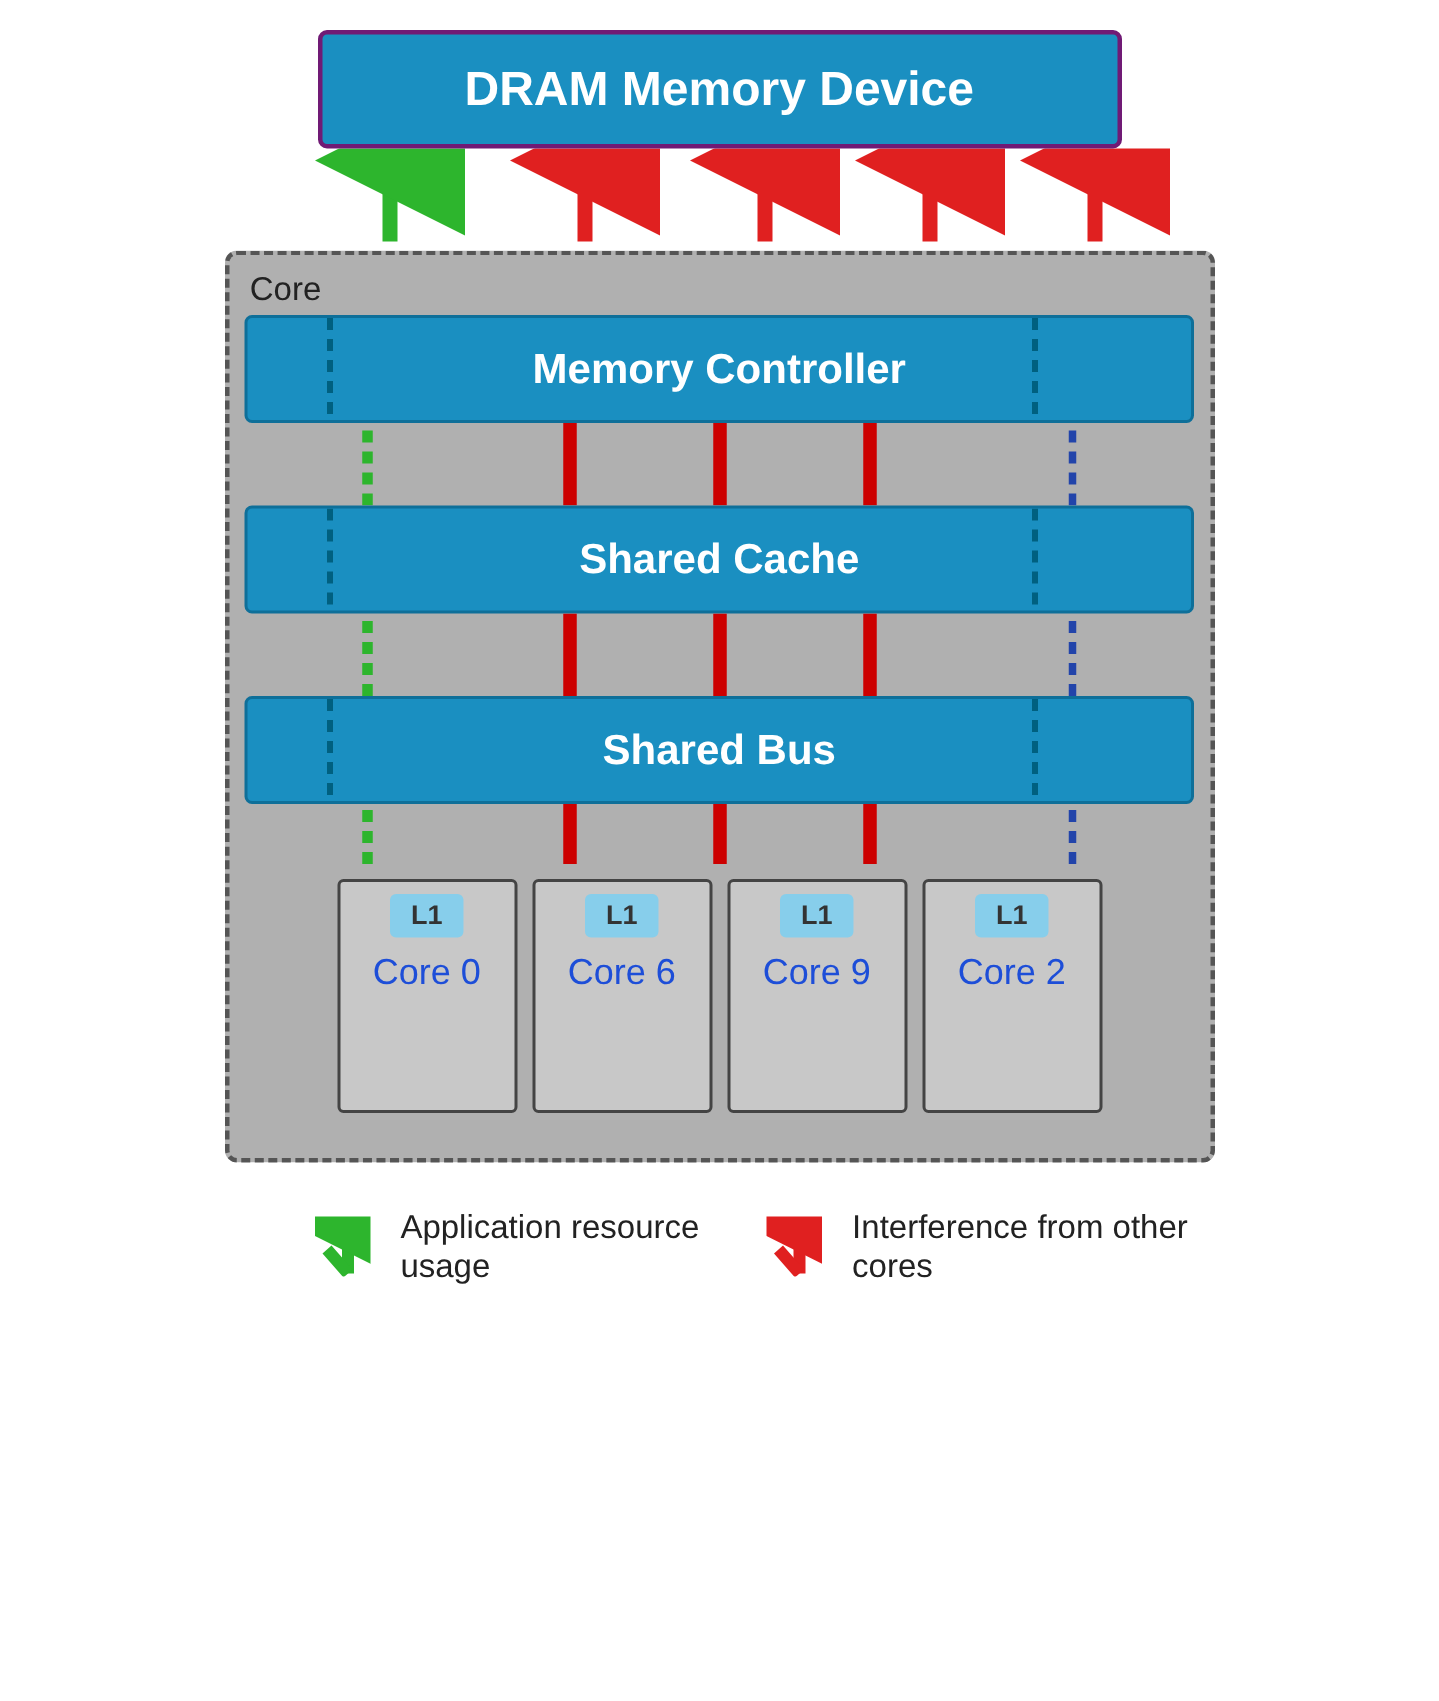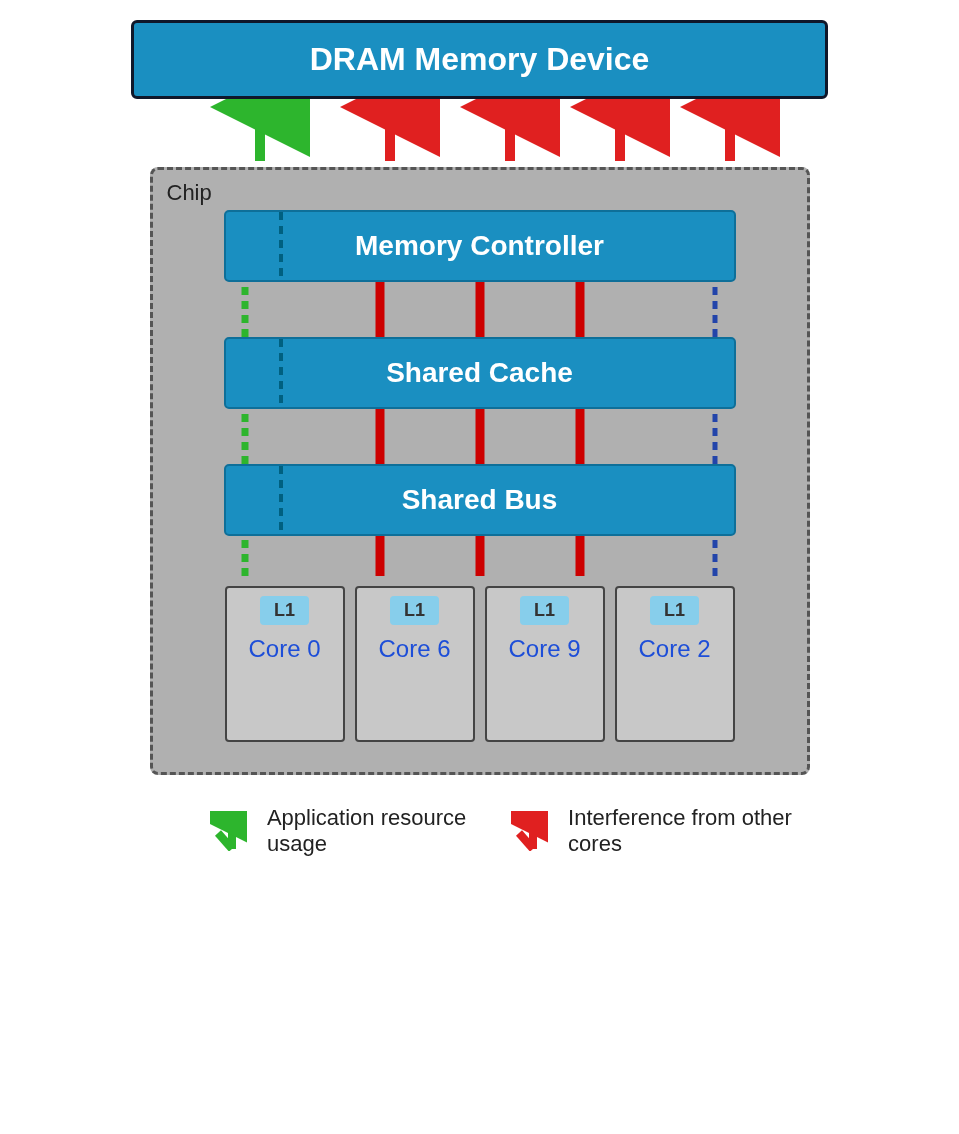--- a/index.html
+++ b/index.html
@@ -16,23 +16,23 @@
 
     .diagram-container {
       width: 860px;
       display: flex;
       flex-direction: column;
       align-items: center;
     }
 
     
     .dram-box {
-      width: 697px;
+      width: 536px;
       background: #1a8fc1;
-      border: 3px solid #0f172a;
+      border: 3px solid #701a75;
       border-radius: 6px;
       padding: 18px 20px;
       text-align: center;
       color: white;
       font-size: 32px;
       font-weight: bold;
       position: relative;
       z-index: 2;
     }
 
@@ -58,21 +58,21 @@
     .chip-inner {
       display: flex;
       flex-direction: column;
       align-items: center;
       gap: 0px;
       margin-top: 20px;
     }
 
     
     .component-box {
-      width: 512px;
+      width: 633px;
       background: #1a8fc1;
       border: 2px solid #0e6f99;
       border-radius: 5px;
       padding: 18px 34px;
       text-align: center;
       color: white;
       font-size: 28px;
       font-weight: bold;
       position: relative;
     }
@@ -168,21 +168,21 @@
       <line x1="90" y1="62" x2="90" y2="8" stroke="#2db52d" stroke-width="10" marker-end="url(#arrowhead-green-up)"></line>
 
       <line x1="220" y1="62" x2="220" y2="8" stroke="#e02020" stroke-width="10" marker-end="url(#arrowhead-red-up)"></line>
       <line x1="340" y1="62" x2="340" y2="8" stroke="#e02020" stroke-width="10" marker-end="url(#arrowhead-red-up)"></line>
       <line x1="450" y1="62" x2="450" y2="8" stroke="#e02020" stroke-width="10" marker-end="url(#arrowhead-red-up)"></line>
       <line x1="560" y1="62" x2="560" y2="8" stroke="#e02020" stroke-width="10" marker-end="url(#arrowhead-red-up)"></line>
     </svg>
   </div>
 
   <div class="chip-box">
-    <span class="chip-label">Chip</span>
+    <span class="chip-label">Core</span>
 
     <div class="chip-inner">
 
       <div class="component-box">
         <span>Memory Controller</span>
         
         <svg style="position:absolute;top:0;left:0;width:100%;height:100%;pointer-events:none;">
           <line x1="55" y1="0" x2="55" y2="100%" stroke="#006080" stroke-width="4" stroke-dasharray="8,6"></line>
           <line x1="525" y1="0" x2="525" y2="100%" stroke="#006080" stroke-width="4" stroke-dasharray="8,6"></line>
         </svg>

